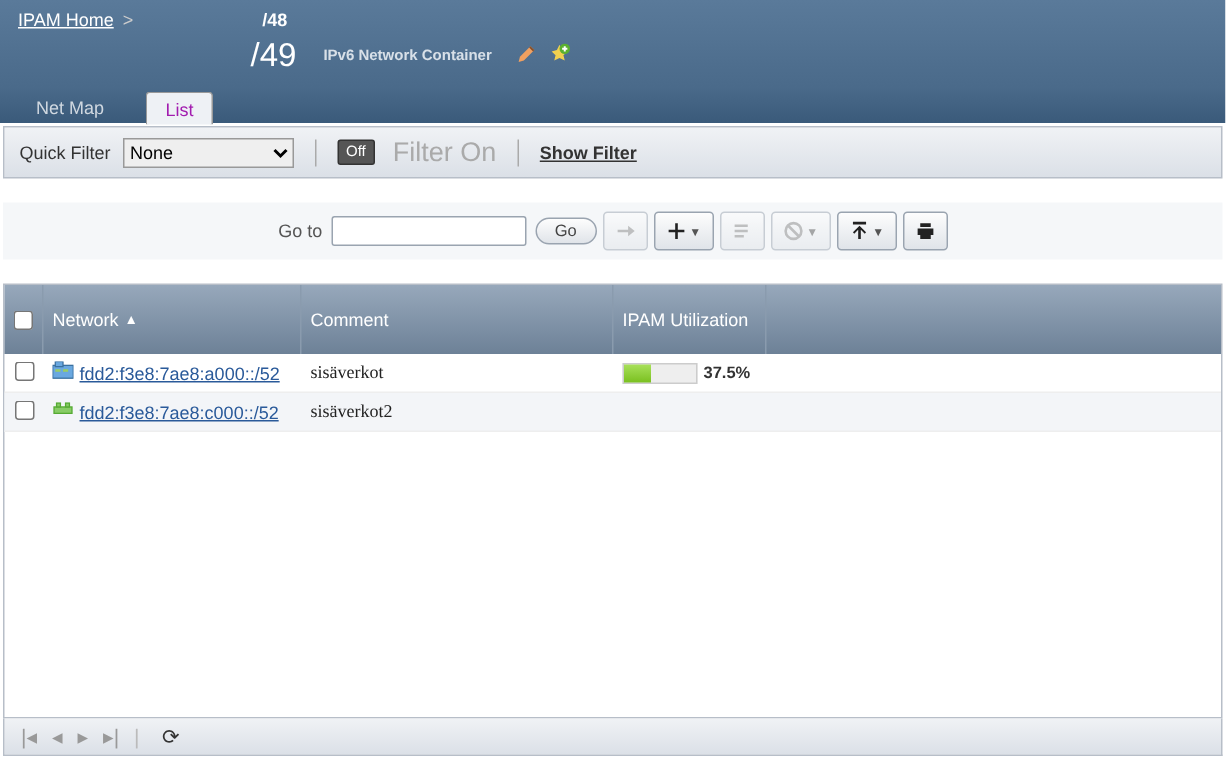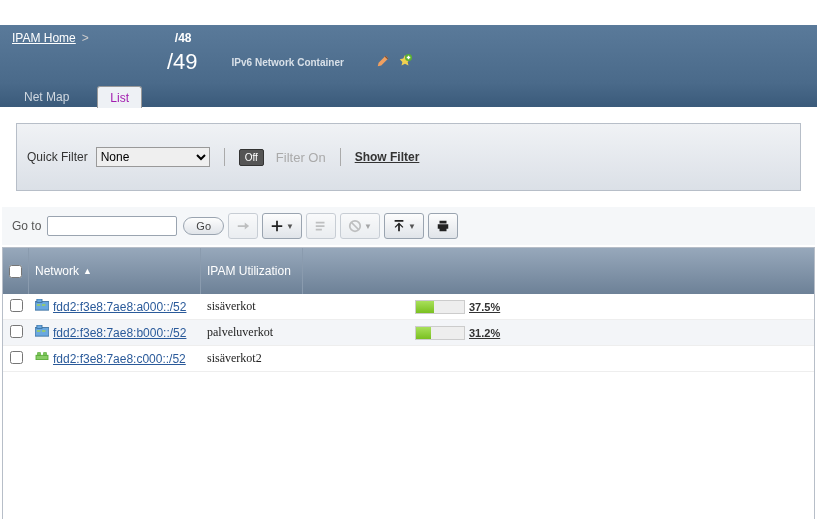--- a/index.html
+++ b/index.html
@@ -1,37 +1,37 @@
 <!DOCTYPE html>
 <html><head>
 <meta charset="utf-8">
 <style>
 * { box-sizing: border-box; margin: 0; padding: 0; }
 body { font-family: Arial, sans-serif; font-size: 12px; background: #fff; }
-.top-header { background: linear-gradient(to bottom, #5a7a9a, #4a6a8a); color: #fff; padding: 6px 12px; margin-top: 25px; }
+.top-header { background: linear-gradient(to bottom, #5a7a9a, #4a6a8a); color: #fff; padding: 6px 12px; }
 .breadcrumb { display: flex; align-items: center; gap: 6px; font-size: 12px; }
 .breadcrumb a { color: #fff; text-decoration: underline; }
 .breadcrumb .sep { color: #ccc; }
 .breadcrumb .crumb-end { margin-left: 80px; font-weight: bold; color:#fff; }
-.title-row { display: flex; align-items: center; gap: 26px; padding: 4px 0 2px 155px; }
+.title-row { display: flex; align-items: center; gap: 10px; padding: 4px 0 2px 155px; }
 .title-main { font-size: 22px; color: #fff; }
 .title-sub { color: #d8e0e8; font-size: 10px; font-weight: bold; margin-left: 8px;}
 .title-icons { display: flex; gap: 8px; margin-left: 6px; }
 .title-icons svg { width: 14px; height: 14px; }
 .tabs { display: flex; align-items: flex-end; background: linear-gradient(to bottom, #4a6a8a, #3a5a7a); padding: 0 12px; gap: 16px; height: 24px;}
 .tab { padding: 4px 12px 3px 12px; color: #d0d8e0; font-size: 12px; cursor: pointer; border-top-left-radius: 3px; border-top-right-radius: 3px; }
 .tab.active { background: #eef1f5; color: #a21caf; border: 1px solid #999; border-bottom: none; position: relative; top: 1px;}
-.filter-bar { background: linear-gradient(to bottom, #f0f2f5, #dbe0e7); border: 1px solid #b7bec8; padding: 23px 10px; display: flex; align-items: center; gap: 8px; margin: 16px;}
+.filter-bar { background: linear-gradient(to bottom, #f0f2f5, #dbe0e7); border: 1px solid #b7bec8; padding: 6px 10px; display: flex; align-items: center; gap: 8px; margin: 2px;}
 .filter-bar label { color: #333; font-size: 12px; }
 .filter-bar select { font-size: 12px; width: 114px; height: 20px; border:1px solid #999;}
 .vdiv { width: 1px; height: 18px; background: #aaa; margin: 0 6px; }
 .off-btn { background: #555; color: #fff; border: 1px solid #333; padding: 2px 5px; font-size: 10px; cursor: pointer; border-radius:2px;}
-.filter-on { color: #aaa; font-size: 13px; margin-left:4px;}
+.filter-on { color: #aaa; font-size: 18px; margin-left:4px;}
 .show-filter { color: #333; text-decoration: underline; cursor: pointer; font-weight:bold; font-size:12px;}
-.toolbar-row { display: flex; justify-content: flex-start; align-items: center; padding: 6px 10px; background:#f5f7f9; border-bottom:0; margin:2px 2px;}
+.toolbar-row { display: flex; justify-content: center; align-items: center; padding: 6px 10px; background:#f5f7f9; border-bottom:0; margin:16px 2px;}
 .goto-group { display: flex; align-items: center; gap: 6px; }
 .goto-group label { color: #555; }
 .goto-group input { width: 130px; height: 20px; border: 1px solid #9aa4b0; border-radius:2px;}
 .go-btn { background: linear-gradient(to bottom, #fdfdfd, #e0e4e9); border: 1px solid #9aa4b0; border-radius: 10px; padding: 2px 12px; font-size: 11px; cursor: pointer; color:#444;}
 .action-group { display: flex; align-items: center; gap: 0; }
 .action-btn { width: 30px; height: 26px; background: linear-gradient(to bottom, #fdfdfd, #e0e4e9); border: 1px solid #9aa4b0; border-radius: 3px; margin-left:4px; display:flex; align-items:center; justify-content:center; cursor:pointer;}
 .action-btn.split { width: 40px; }
 .action-btn.disabled { opacity: 0.5; cursor: default;}
 .action-btn .caret { font-size:8px; color:#555; margin-left:2px;}
 .table-wrap { margin: 0 2px; border: 1px solid #b7bec8; min-height: 290px; background:#fff;}
@@ -47,21 +47,21 @@
 .trow:nth-child(even) { background:#f3f5f8;}
 .trow .td { padding: 3px 6px; font-size: 12px; }
 .td-check { width: 26px; text-align:center;}
 .td-network { width: 172px; display:flex; align-items:center; gap:4px;}
 .td-network a { color: #2a5a9a; text-decoration: underline; font-size:12px;}
 .td-comment { width: 208px; font-family: 'Times New Roman', serif; font-size:13px; color:#222;}
 .td-util { width: 102px; display:flex; align-items:center; gap:4px;}
 .td-site { flex:1;}
 .util-bar { width: 50px; height: 14px; background: #eee; border:1px solid #ccc; position:relative;}
 .util-fill { height:100%; background: linear-gradient(to bottom, #a8e05a, #7ac020);}
-.util-text { font-size:11px; font-weight:bold; color:#333;text-decoration:underline;}
+.util-text { font-size:11px; font-weight:bold; color:#333;}
 .net-icon { width:14px; height:12px; display:inline-block;}
 .footer-bar { background: linear-gradient(to bottom, #f0f2f5, #dbe0e7); border: 1px solid #b7bec8; border-top:0; padding: 4px 8px; display: flex; align-items: center; gap: 4px; margin:0 2px;}
 .footer-bar .nav-btn { color:#999; font-size:14px; padding:0 3px;}
 .footer-bar .refresh { color:#333; font-size:14px; margin-left:8px; cursor:pointer;}
 input[type="checkbox"]{ width:13px; height:13px;}
 </style>
 </head>
 <body>
 
 <div class="top-header">
@@ -148,20 +148,21 @@
 
 <div class="table-wrap">
   <div class="thead">
     <div class="th th-check">
         <input type="checkbox" style="">
       </div>
     <div class="th th-network">
         <span>Network</span>
         <span class="sort-arrow">▲</span>
       </div>
+    <div class="th th-comment">Comment</div>
     <div class="th th-util">IPAM Utilization</div>
   </div>
   <div id="tbody">
       <div class="trow">
         <div class="td td-check"><input type="checkbox" style=""></div>
         <div class="td td-network">
           <span><svg class="net-icon" viewBox="0 0 16 14">
               <rect x="0" y="3" width="16" height="10" fill="#6aa8e0" stroke="#3a70a0"></rect>
               <rect x="2" y="0" width="6" height="4" fill="#6aa8e0" stroke="#3a70a0"></rect>
               <rect x="2" y="6" width="4" height="2" fill="#9c6"></rect>
@@ -175,40 +176,20 @@
             <div class="util-fill" style="width:37.5%"></div>
           </div>
           <span class="util-text">37.5%</span>
         </div>
         <div class="td td-site"></div>
       </div>
       <div class="trow">
         <div class="td td-check"><input type="checkbox" style=""></div>
         <div class="td td-network">
           <span><svg class="net-icon" viewBox="0 0 16 14">
-              <rect x="0" y="3" width="16" height="10" fill="#6aa8e0" stroke="#3a70a0"></rect>
-              <rect x="2" y="0" width="6" height="4" fill="#6aa8e0" stroke="#3a70a0"></rect>
-              <rect x="2" y="6" width="4" height="2" fill="#9c6"></rect>
-              <rect x="8" y="6" width="4" height="2" fill="#9c6"></rect>
-            </svg></span>
-          <a href="#">fdd2:f3e8:7ae8:b000::/52</a>
-        </div>
-        <div class="td td-comment">palveluverkot</div>
-        <div class="td td-util">
-          <div class="util-bar">
-            <div class="util-fill" style="width:31.2%"></div>
-          </div>
-          <span class="util-text">31.2%</span>
-        </div>
-        <div class="td td-site"></div>
-      </div>
-      <div class="trow">
-        <div class="td td-check"><input type="checkbox" style=""></div>
-        <div class="td td-network">
-          <span><svg class="net-icon" viewBox="0 0 16 14">
               <rect x="1" y="5" width="14" height="5" fill="#8c6" stroke="#5a3"></rect>
               <rect x="3" y="2" width="3" height="3" fill="#8c6" stroke="#5a3"></rect>
               <rect x="10" y="2" width="3" height="3" fill="#8c6" stroke="#5a3"></rect>
             </svg></span>
           <a href="#">fdd2:f3e8:7ae8:c000::/52</a>
         </div>
         <div class="td td-comment">sisäverkot2</div>
         <div class="td td-util"></div>
         <div class="td td-site"></div>
       </div>

